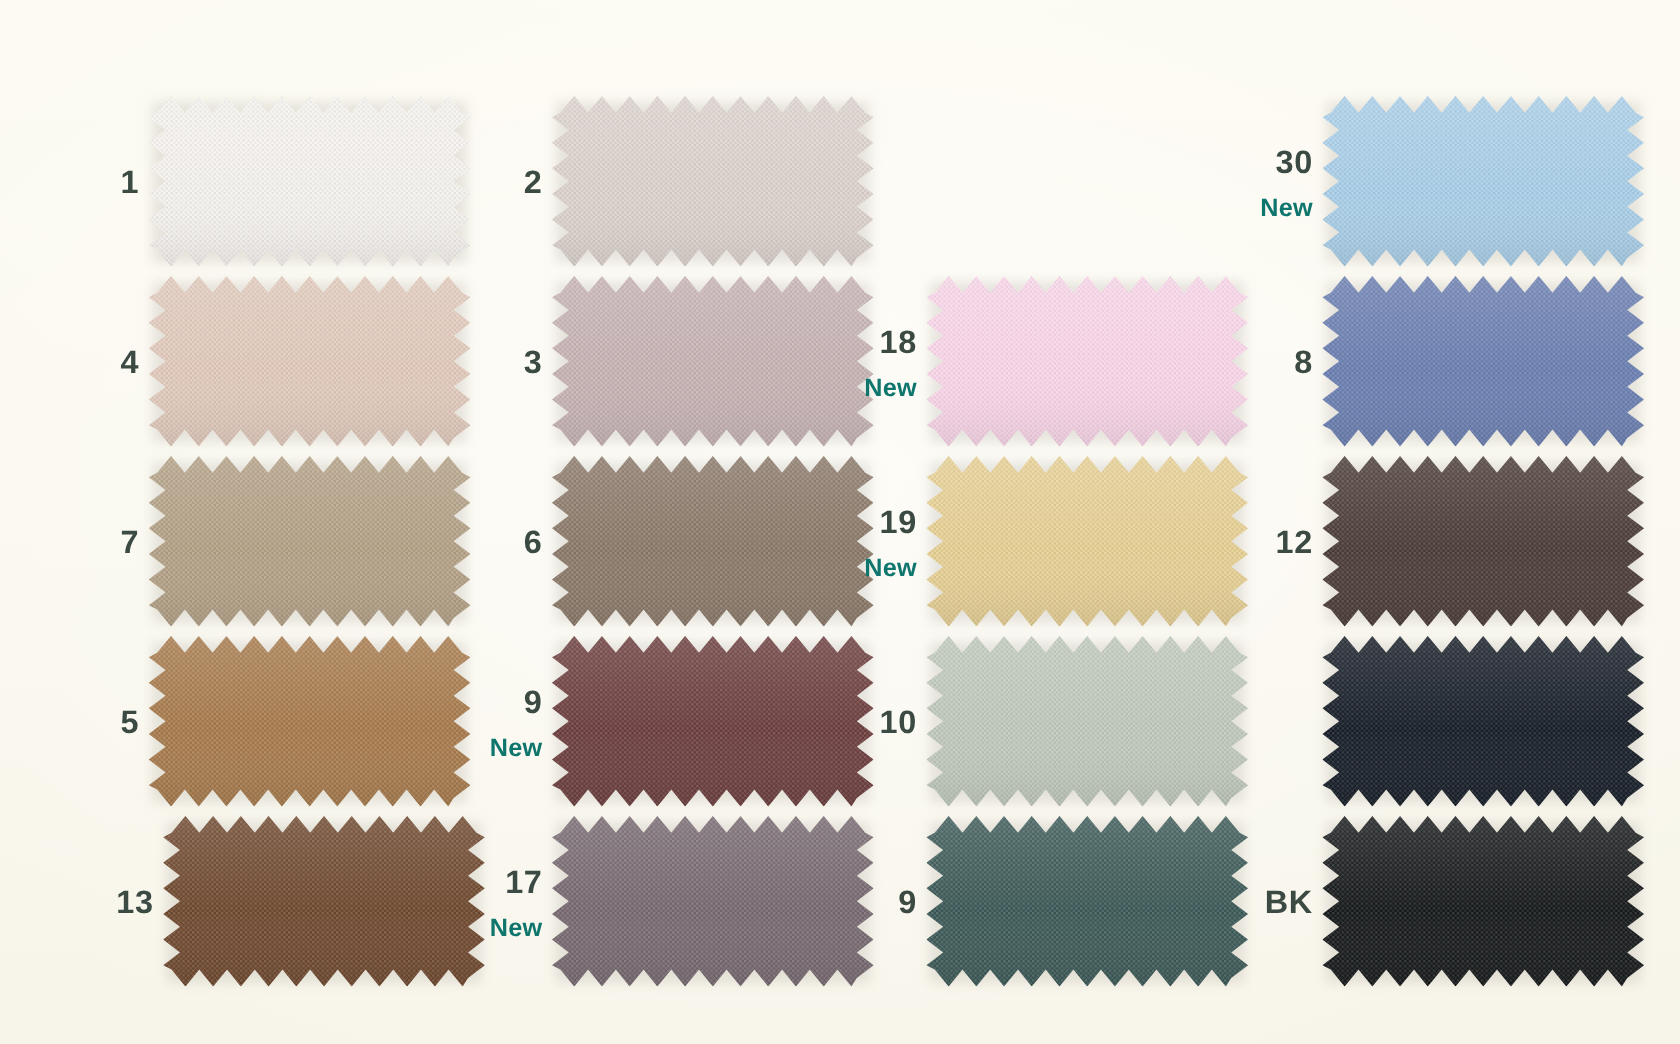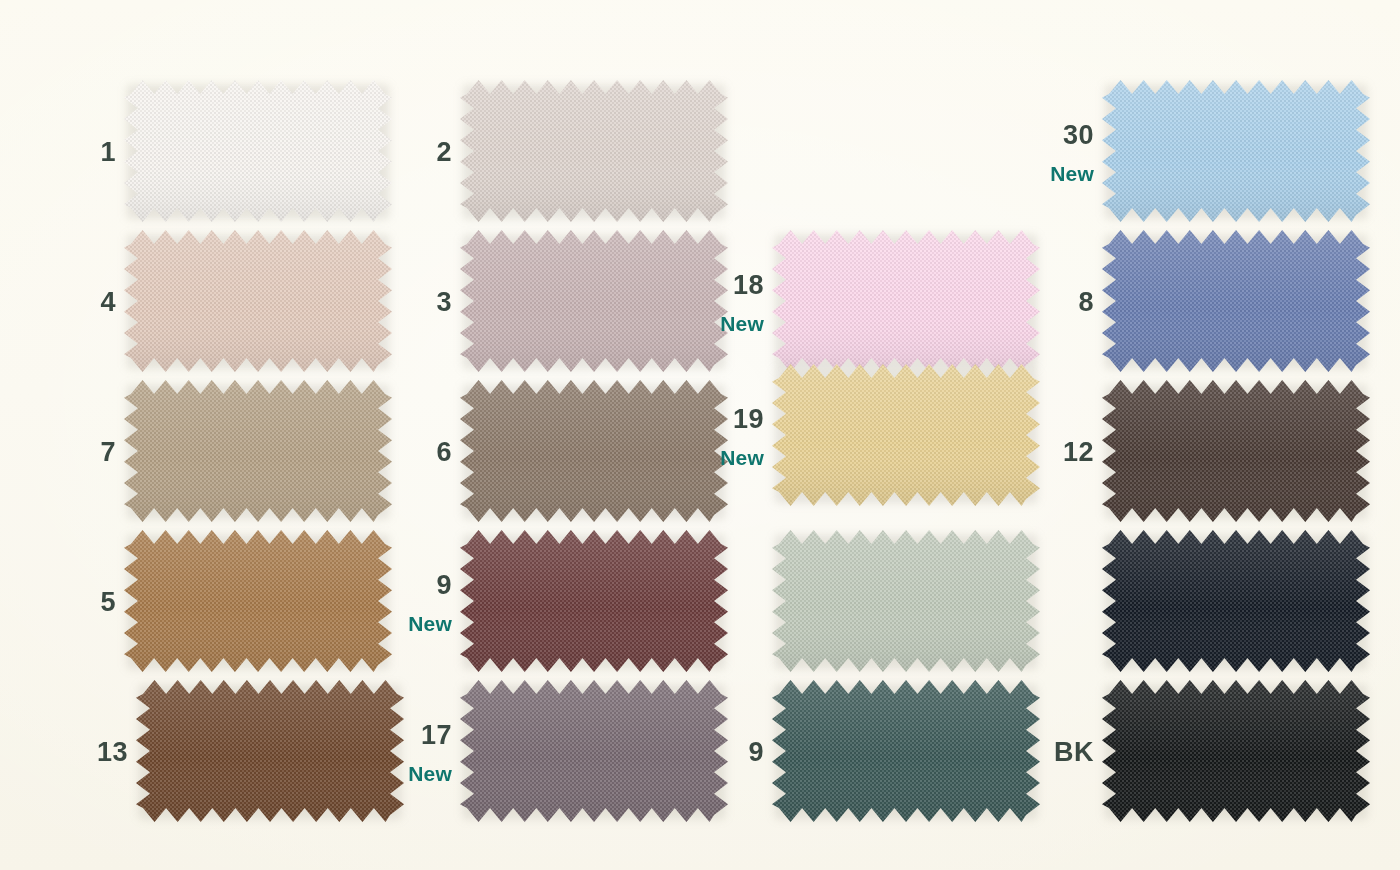--- a/index.html
+++ b/index.html
@@ -409,21 +409,21 @@
       </defs>
       <polygon points="7.0,14.0 18.5,0.0 30.1,14.0 41.6,0.0 53.2,14.0 64.7,0.0 76.3,14.0 87.8,0.0 99.4,14.0 110.9,0.0 122.5,14.0 134.0,0.0 145.5,14.0 157.1,0.0 168.6,14.0 180.2,0.0 191.7,14.0 203.3,0.0 214.8,14.0 226.4,0.0 237.9,14.0 249.5,0.0 261.0,14.0 268.0,17.7 254.0,28.3 268.0,39.0 254.0,49.7 268.0,60.3 254.0,71.0 268.0,81.7 254.0,92.3 268.0,103.0 254.0,113.7 268.0,124.3 254.0,135.0 249.5,142.0 237.9,128.0 226.4,142.0 214.8,128.0 203.3,142.0 191.7,128.0 180.2,142.0 168.6,128.0 157.1,142.0 145.5,128.0 134.0,142.0 122.5,128.0 110.9,142.0 99.4,128.0 87.8,142.0 76.3,128.0 64.7,142.0 53.2,128.0 41.6,142.0 30.1,128.0 18.5,142.0 7.0,128.0 0.0,124.3 14.0,113.7 0.0,103.0 14.0,92.3 0.0,81.7 14.0,71.0 0.0,60.3 14.0,49.7 0.0,39.0 14.0,28.3 0.0,17.7" fill="#8c7a6a"></polygon>
       <g clip-path="url(#clip8)">
         <rect class="weave" width="268" height="142" fill="url(#weave8)"></rect>
         <rect width="268" height="142" fill="url(#sh8)"></rect>
       </g>
     </svg>
         </div>
       </div>
     </div>
-    <div class="swatch-cell" style="left: 700px; top: 362px;">
+    <div class="swatch-cell" style="left: 700px; top: 378px;">
       <div class="swatch-label">
         <span class="swatch-code">19</span>
         <span class="swatch-new">New</span>
       </div>
       <div class="chip-wrap" title="soft-yellow">
         <div class="chip-shadow"></div>
         <div class="chip">
     <svg width="268" height="142" viewBox="0 0 268 142" aria-hidden="true">
       <defs>
         <pattern id="weave9" width="4" height="4" patternUnits="userSpaceOnUse">
@@ -548,20 +548,23 @@
       <polygon points="7.0,14.0 18.5,0.0 30.1,14.0 41.6,0.0 53.2,14.0 64.7,0.0 76.3,14.0 87.8,0.0 99.4,14.0 110.9,0.0 122.5,14.0 134.0,0.0 145.5,14.0 157.1,0.0 168.6,14.0 180.2,0.0 191.7,14.0 203.3,0.0 214.8,14.0 226.4,0.0 237.9,14.0 249.5,0.0 261.0,14.0 268.0,17.7 254.0,28.3 268.0,39.0 254.0,49.7 268.0,60.3 254.0,71.0 268.0,81.7 254.0,92.3 268.0,103.0 254.0,113.7 268.0,124.3 254.0,135.0 249.5,142.0 237.9,128.0 226.4,142.0 214.8,128.0 203.3,142.0 191.7,128.0 180.2,142.0 168.6,128.0 157.1,142.0 145.5,128.0 134.0,142.0 122.5,128.0 110.9,142.0 99.4,128.0 87.8,142.0 76.3,128.0 64.7,142.0 53.2,128.0 41.6,142.0 30.1,128.0 18.5,142.0 7.0,128.0 0.0,124.3 14.0,113.7 0.0,103.0 14.0,92.3 0.0,81.7 14.0,71.0 0.0,60.3 14.0,49.7 0.0,39.0 14.0,28.3 0.0,17.7" fill="#6d3e3e"></polygon>
       <g clip-path="url(#clip12)">
         <rect class="weave" width="268" height="142" fill="url(#weave12)"></rect>
         <rect width="268" height="142" fill="url(#sh12)"></rect>
       </g>
     </svg>
         </div>
       </div>
     </div>
     <div class="swatch-cell" style="left: 700px; top: 528px;">
+      <div class="swatch-label">
+        <span class="swatch-code">10</span>
+      </div>
       <div class="chip-wrap" title="pale-sage">
         <div class="chip-shadow"></div>
         <div class="chip">
     <svg width="268" height="142" viewBox="0 0 268 142" aria-hidden="true">
       <defs>
         <pattern id="weave13" width="4" height="4" patternUnits="userSpaceOnUse">
           <rect width="4" height="4" fill="rgba(255,255,255,0)"></rect>
           <rect width="2" height="2" fill="rgba(255,255,255,0.30)"></rect>
           <rect x="2" y="2" width="2" height="2" fill="rgba(255,255,255,0.22)"></rect>
           <rect x="2" y="0" width="2" height="2" fill="rgba(0,0,0,0.14)"></rect>

